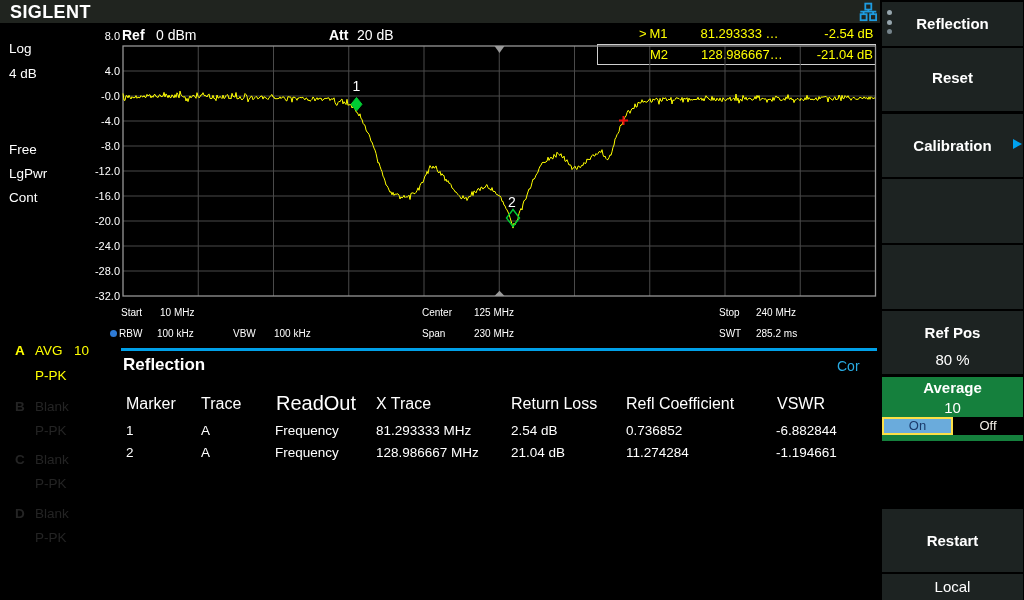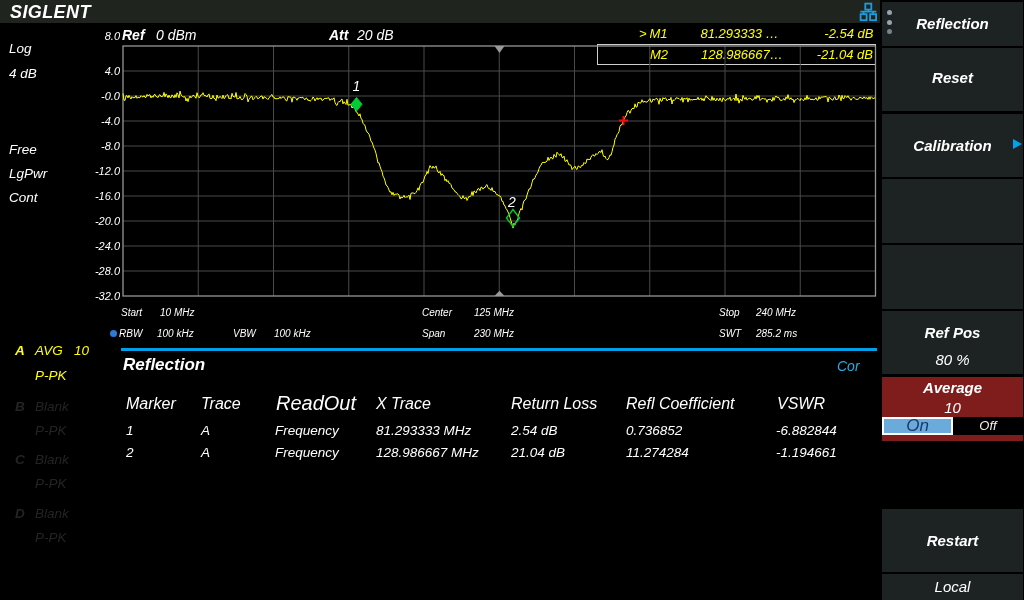--- a/index.html
+++ b/index.html
@@ -1,16 +1,16 @@
 <!DOCTYPE html>
 <html><head><meta charset="utf-8"><style>
 * { margin:0; padding:0; box-sizing:border-box; }
 html,body { width:1024px; height:600px; background:#000; overflow:hidden;
   font-family:"Liberation Sans", sans-serif; }
-#scr { position:absolute; inset:0; width:944px; height:600px; background:#000;font-style:italic; }
+#scr { position:absolute; inset:0; width:944px; height:600px; background:#000; }
 .t { position:absolute; color:#fff; font-size:14px; line-height:16px; white-space:nowrap; }
 .b { font-weight:bold; }
 .y { color:#ffff00; }
 .dim { color:#242424; }
 .yl { position:absolute; width:50px; left:70px; text-align:right; color:#fff;
   font-size:11px; line-height:14px; }
 .s { font-size:10px; line-height:17px; }
 .m { font-size:13px; line-height:16px; }
 .tv { font-size:13.5px; line-height:16px; }
 .ll { font-size:13.5px; line-height:16px; }
@@ -158,23 +158,23 @@
   <div style="position:absolute;left:887px;top:29px;width:5px;height:5px;border-radius:50%;background:#76848c"></div>
   <div class="btn" style="top:48px;height:63px;line-height:60px">Reset</div>
   <div class="btn" style="top:114px;height:63px;line-height:63px">Calibration</div>
   <div style="position:absolute;left:1013px;top:139px;width:0;height:0;border-left:9px solid #00a2f0;border-top:5.5px solid transparent;border-bottom:5.5px solid transparent"></div>
   <div class="btn" style="top:179px;height:64px"></div>
   <div class="btn" style="top:245px;height:64px"></div>
   <div class="btn" style="top:311px;height:63px">
     <div style="position:absolute;left:0;top:13px;width:100%">Ref Pos</div>
     <div style="position:absolute;left:0;top:39.5px;width:100%;font-weight:normal">80 %</div>
   </div>
-  <div class="btn" style="top:377px;height:64px;background:#7f1d1d">
+  <div class="btn" style="top:377px;height:64px;background:#15803d">
     <div style="position:absolute;left:0;top:2px;width:100%">Average</div>
     <div style="position:absolute;left:0;top:22px;width:100%;font-weight:normal">10</div>
     <div style="position:absolute;left:0;top:40px;width:141px;height:18px;display:flex">
-      <div style="width:71px;height:18px;background:#6aabdc;border:2px solid #ffffff;color:#1b3a6b;font-size:17px;line-height:13.5px;font-weight:normal">On</div>
+      <div style="width:71px;height:18px;background:#6aabdc;border:2px solid #fde047;color:#1b3a6b;font-size:13px;line-height:13.5px;font-weight:normal">On</div>
       <div style="flex:1;height:18px;background:#000;color:#f4f0e8;font-size:13px;line-height:18px;font-weight:normal">Off</div>
     </div>
   </div>
   <div class="btn" style="top:509px;height:63px;line-height:63px">Restart</div>
   <div class="btn" style="top:574px;height:26px;line-height:26px;font-weight:normal">Local</div>
 </div>
 
 </body></html>

